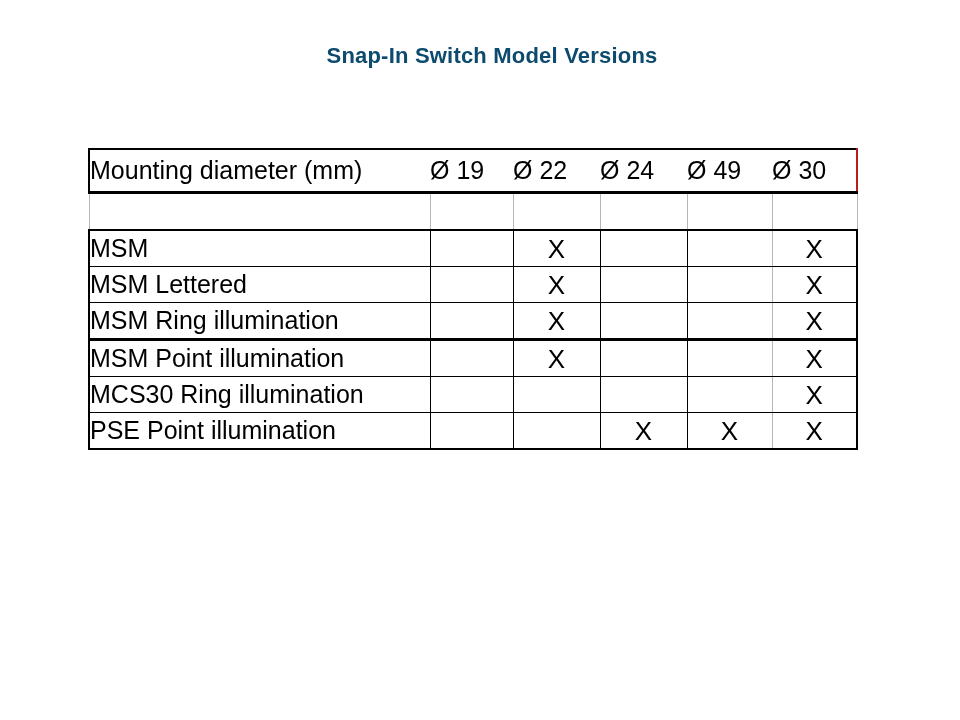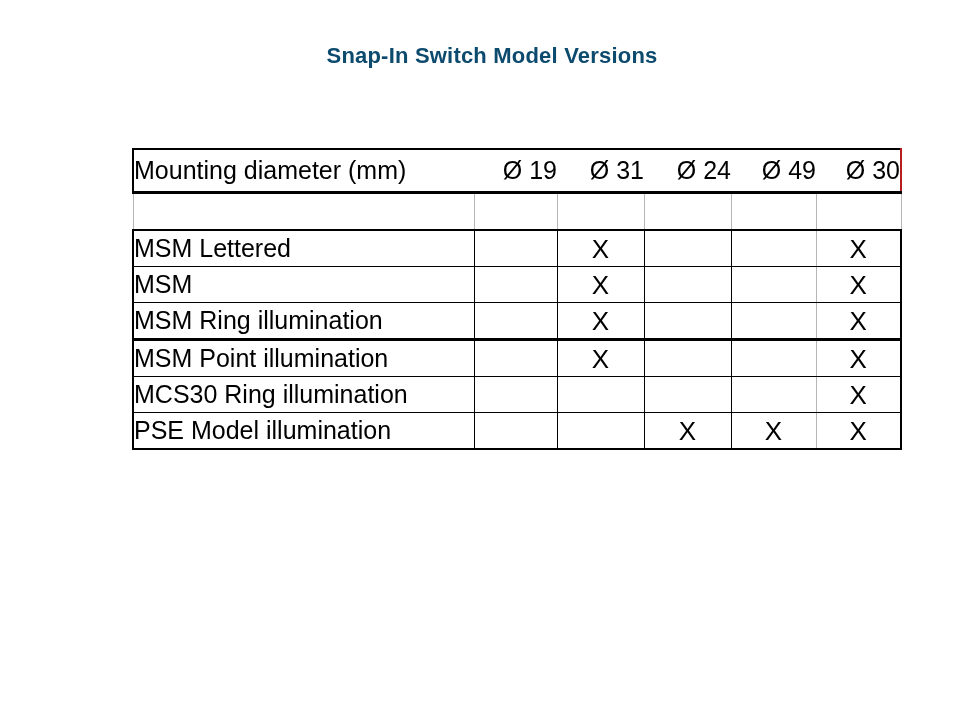--- a/index.html
+++ b/index.html
@@ -43,21 +43,20 @@
 
   
   #versions-table {
     position: absolute;
     left: 88px;
     top: 148px;
     width: 768px;
     border-collapse: collapse;
     table-layout: fixed;
     background: #ffffff;
-    margin-left: 44px;
   }
 
   #versions-table col.c-label { width: 341px; }
   #versions-table col.c-d1    { width: 83px;  }
   #versions-table col.c-d2    { width: 87px;  }
   #versions-table col.c-d3    { width: 87px;  }
   #versions-table col.c-d4    { width: 85px;  }
   #versions-table col.c-d5    { width: 85px;  }
 
   #versions-table td,
@@ -79,21 +78,21 @@
     font-size: 25px;
     border-top: 2px solid #000000;
     border-bottom: 3px solid #000000;
   }
   tr.header-row th.h-label {
     text-align: left;
     padding-left: 6px;
     border-left: 2px solid #000000;
   }
   tr.header-row th.h-diam {
-    text-align: right;
+    text-align: left;
   }
   tr.header-row th.h-last {
     border-right: 2px solid #b91c1c;
   }
 
   
   tr.spacer-row td {
     height: 35px;
     border-left: 1px solid #b6b6b6;
     border-bottom: 2px solid #000000;
@@ -147,49 +146,49 @@
       <col class="c-d2">
       <col class="c-d3">
       <col class="c-d4">
       <col class="c-d5">
     </colgroup>
 
     <thead>
       <tr class="header-row">
         <th class="h-label">Mounting diameter (mm)</th>
         <th class="h-diam">Ø 19</th>
-        <th class="h-diam">Ø 31</th>
+        <th class="h-diam">Ø 22</th>
         <th class="h-diam">Ø 24</th>
         <th class="h-diam">Ø 49</th>
         <th class="h-diam h-last">Ø 30</th>
       </tr>
     </thead>
 
     <tbody>
 
       <tr class="spacer-row">
         <td class="s-first"></td>
         <td></td>
         <td></td>
         <td></td>
         <td></td>
         <td class="s-last"></td>
       </tr>
 
       <tr class="data-row">
+        <td class="cell-label">MSM</td>
+        <td class="cell-mark div-dark"><span class="mark"></span></td>
+        <td class="cell-mark div-dark"><span class="mark">X</span></td>
+        <td class="cell-mark div-dark"><span class="mark"></span></td>
+        <td class="cell-mark div-light"><span class="mark"></span></td>
+        <td class="cell-mark cell-last"><span class="mark">X</span></td>
+      </tr>
+
+      <tr class="data-row">
         <td class="cell-label">MSM Lettered</td>
-        <td class="cell-mark div-dark"><span class="mark"></span></td>
-        <td class="cell-mark div-dark"><span class="mark">X</span></td>
-        <td class="cell-mark div-dark"><span class="mark"></span></td>
-        <td class="cell-mark div-light"><span class="mark"></span></td>
-        <td class="cell-mark cell-last"><span class="mark">X</span></td>
-      </tr>
-
-      <tr class="data-row">
-        <td class="cell-label">MSM</td>
         <td class="cell-mark div-dark"><span class="mark"></span></td>
         <td class="cell-mark div-dark"><span class="mark">X</span></td>
         <td class="cell-mark div-dark"><span class="mark"></span></td>
         <td class="cell-mark div-light"><span class="mark"></span></td>
         <td class="cell-mark cell-last"><span class="mark">X</span></td>
       </tr>
 
       <tr class="data-row thick-below">
         <td class="cell-label">MSM Ring illumination</td>
         <td class="cell-mark div-dark"><span class="mark"></span></td>
@@ -212,21 +211,21 @@
         <td class="cell-label">MCS30 Ring illumination</td>
         <td class="cell-mark div-dark"><span class="mark"></span></td>
         <td class="cell-mark div-dark"><span class="mark"></span></td>
         <td class="cell-mark div-dark"><span class="mark"></span></td>
         <td class="cell-mark div-light"><span class="mark"></span></td>
         <td class="cell-mark cell-last"><span class="mark">X</span></td>
       </tr>
 
 
       <tr class="data-row last-row">
-        <td class="cell-label">PSE Model illumination</td>
+        <td class="cell-label">PSE Point illumination</td>
         <td class="cell-mark div-dark"><span class="mark"></span></td>
         <td class="cell-mark div-dark"><span class="mark"></span></td>
         <td class="cell-mark div-dark"><span class="mark">X</span></td>
         <td class="cell-mark div-light"><span class="mark">X</span></td>
         <td class="cell-mark cell-last"><span class="mark">X</span></td>
       </tr>
 
     </tbody>
   </table>
 

